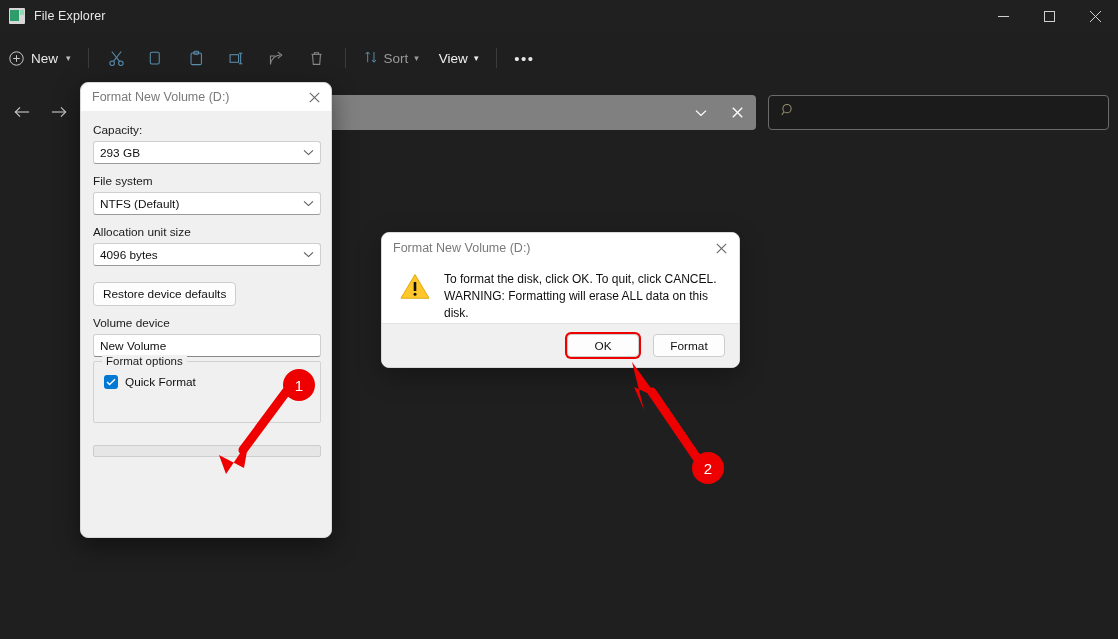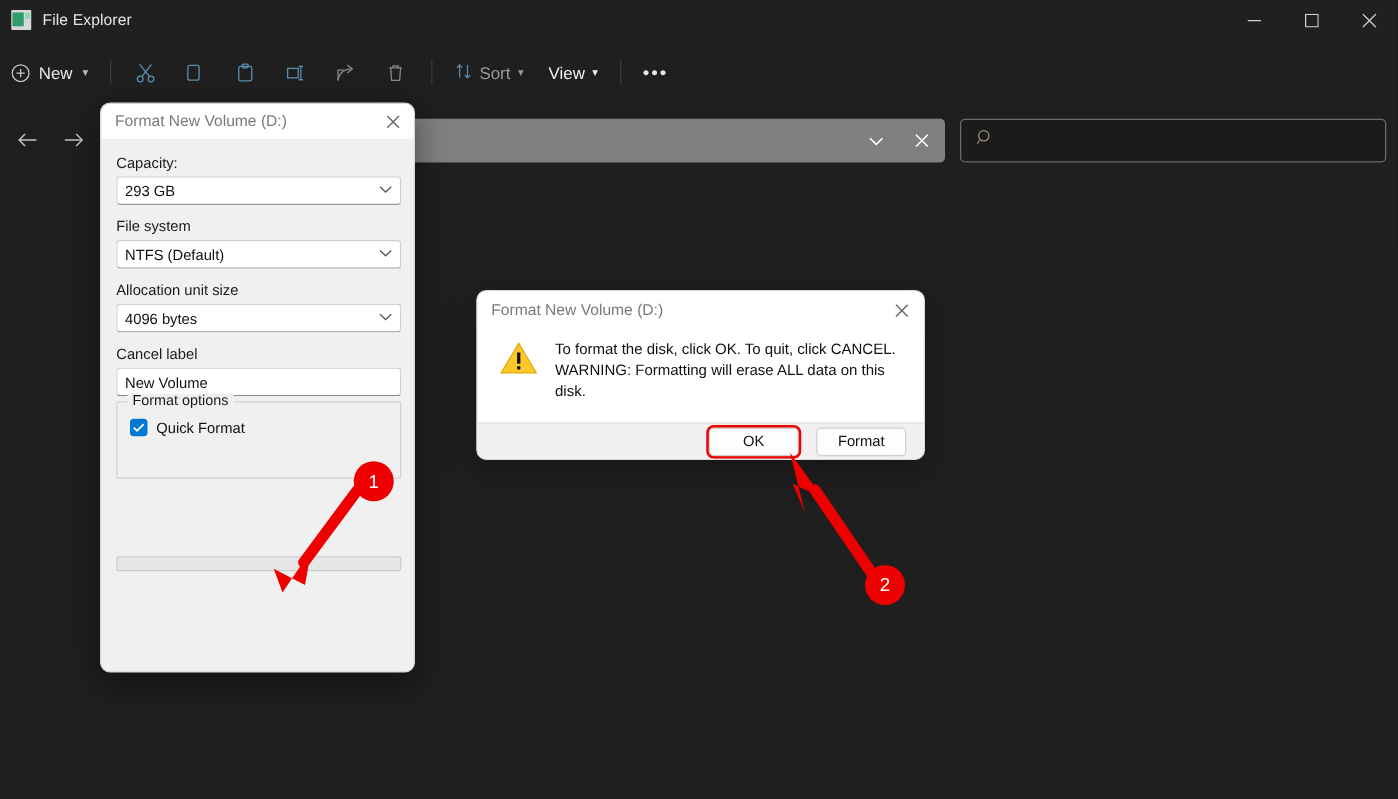--- a/index.html
+++ b/index.html
@@ -196,21 +196,21 @@
     align-items: center; justify-content: center; color: #666;
   }
   .wd-body {
     display: flex; gap: 14px; padding: 8px 16px 0 18px;
   }
   .warn-icon { flex: 0 0 auto; margin-top: 2px; }
   .wd-text {
     font-size: 12px; color: #101010; line-height: 17px;
   }
   .wd-footer {
-    position: absolute; left: 0; right: 0; bottom: 0; height: 29px;
+    position: absolute; left: 0; right: 0; bottom: 0; height: 44px;
     background: #f0f0f0; border-top: 1px solid #e2e2e2;
     display: flex; align-items: center; justify-content: flex-end;
     gap: 14px; padding-right: 14px;
   }
   .wd-btn {
     width: 72px; height: 23px; background: #fdfdfd;
     border: 1px solid #cdcdcd; border-radius: 4px;
     font-size: 11.8px; color: #101010;
     display: flex; align-items: center; justify-content: center;
   }
@@ -412,22 +412,23 @@
     <div class="fd-label">Allocation unit size</div>
     <div class="fd-select">
       <span>4096 bytes</span>
       <span class="chev">
         <svg width="11" height="7" viewBox="0 0 11 7" fill="none" stroke="currentColor" stroke-width="1.1">
             <path d="M1 1.4 L5.5 5.6 L10 1.4"></path>
           </svg>
       </span>
     </div>
 
-
-    <div class="fd-label">Cancel label</div>
+    <div class="fd-restore">Restore device defaults</div>
+
+    <div class="fd-label">Volume device</div>
     <div class="fd-input">New Volume</div>
 
     <div class="fd-group">
       <span class="fd-group-title">Format options</span>
       <div class="fd-check">
         <span class="cbox">
           <svg width="10" height="8" viewBox="0 0 10 8" fill="none" stroke="#ffffff" stroke-width="1.4">
               <path d="M1 4.1 L3.6 6.6 L9 1.3"></path>
             </svg>
         </span>

